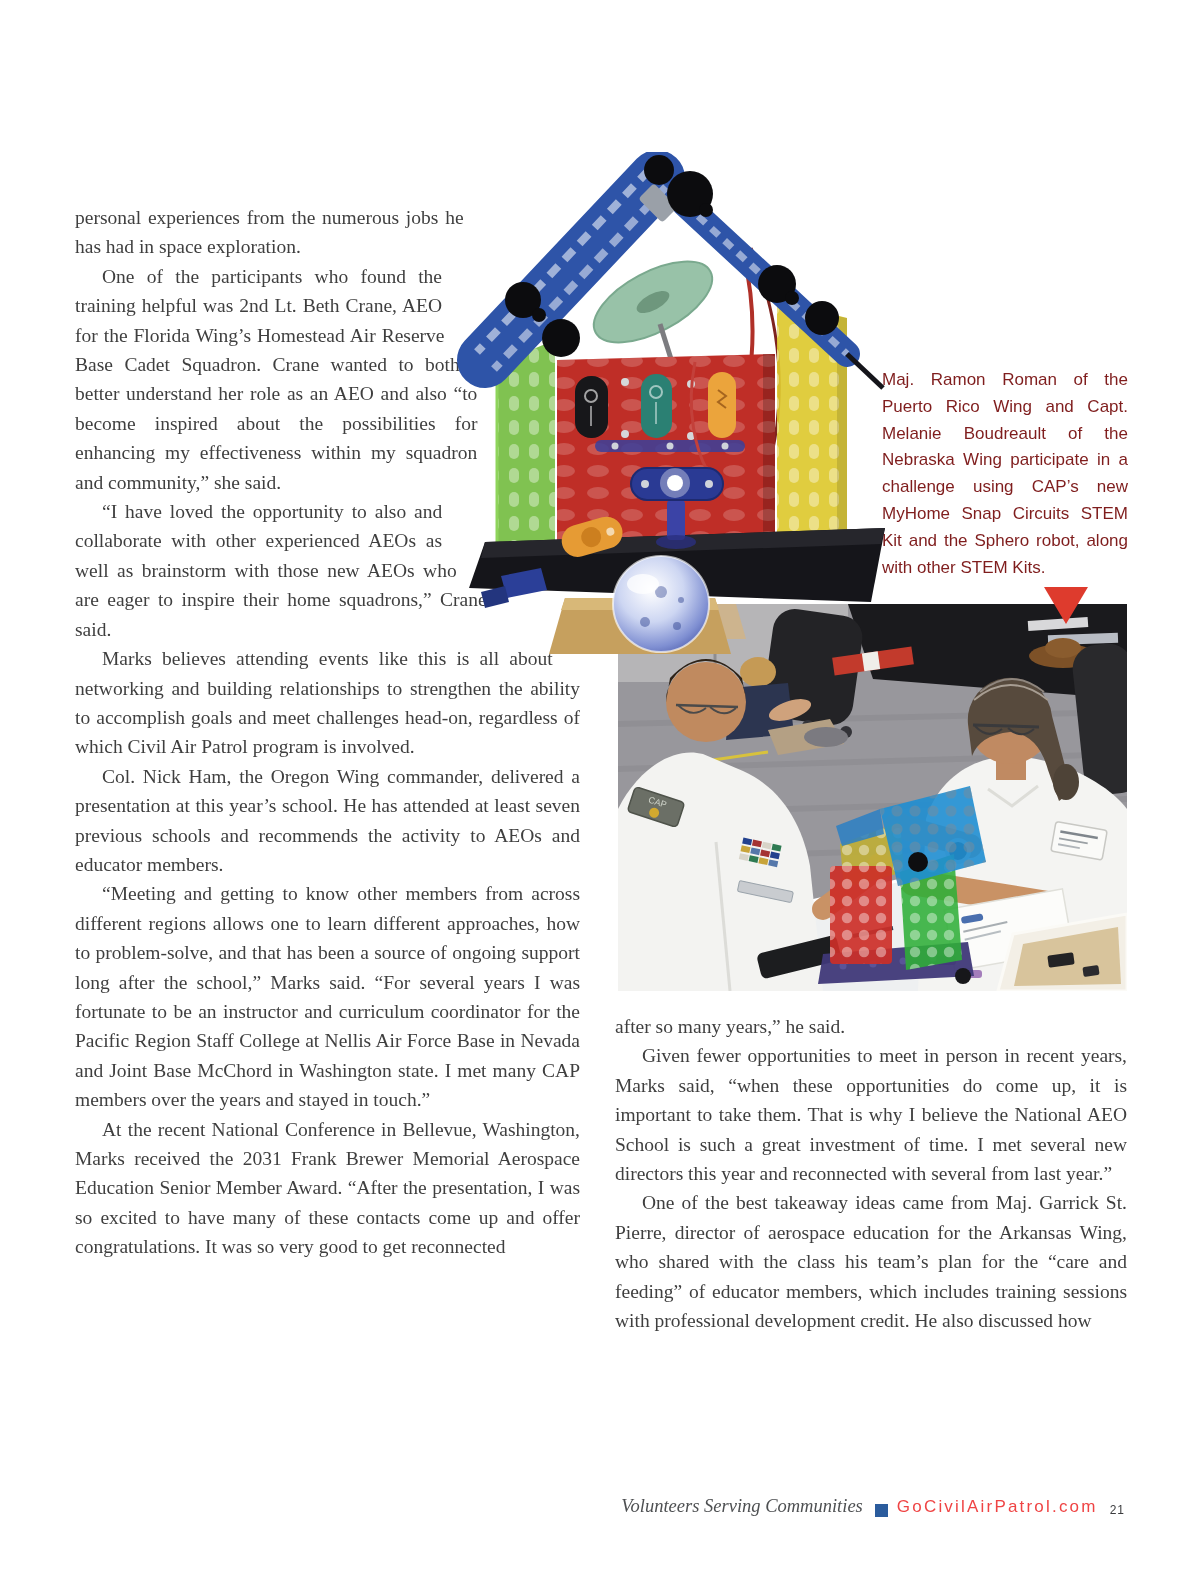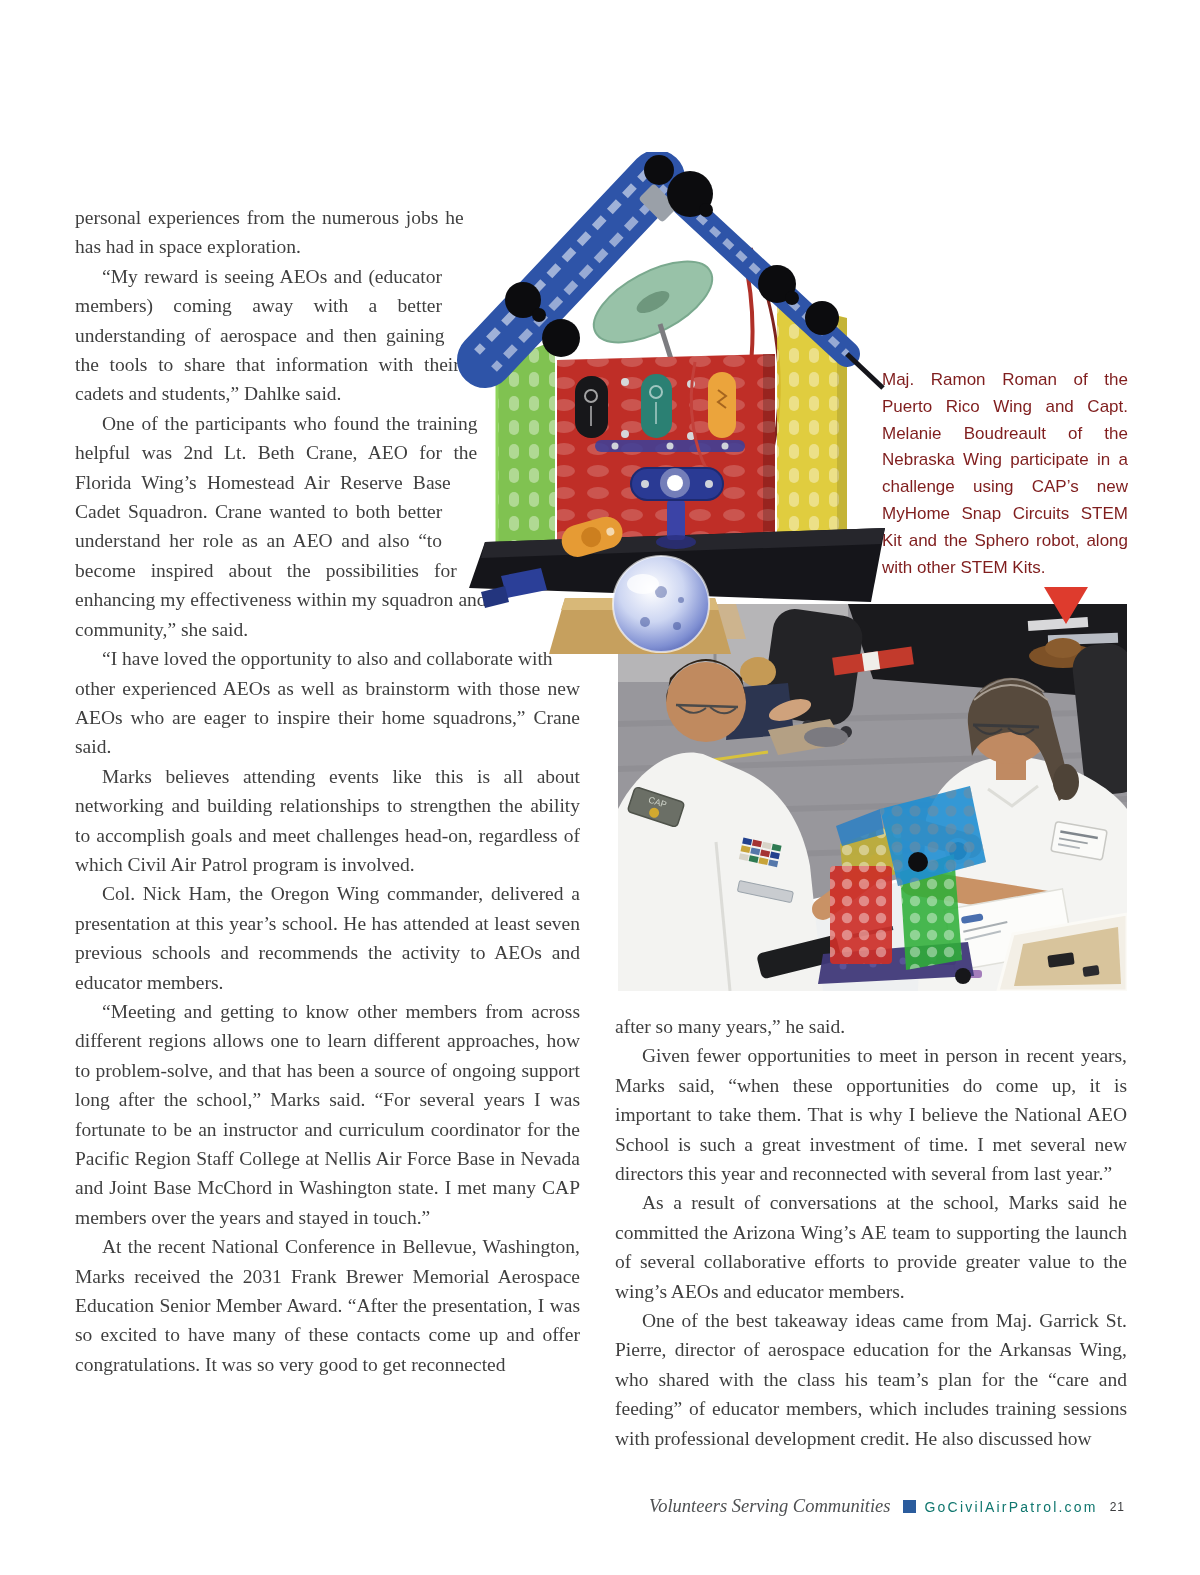--- a/index.html
+++ b/index.html
@@ -31,57 +31,55 @@
   }
   
   .marker{
     position:absolute;left:1044px;top:587px;z-index:4;
     width:0;height:0;border-left:22px solid transparent;border-right:22px solid transparent;
     border-top:37px solid #de3b2d;
   }
   
   .footer{
     position:absolute;right:75px;top:1496px;z-index:2;
-    display:flex;align-items:center;white-space:nowrap;
+    display:flex;align-items:flex-end;white-space:nowrap;
   }
   .footer .tagline{
     font-family:"Liberation Serif", serif;font-style:italic;
     font-size:18.5px;color:#4e5052;
   }
   .footer .sq{width:13px;height:13px;background:#2b5c9d;margin:0 9px 0 12px;}
   .footer .site{
-    font-family:"Liberation Sans", sans-serif;font-size:14px;
-    letter-spacing:2.2px;color:#0f766e;
+    font-family:"Liberation Sans", sans-serif;font-size:17px;
+    letter-spacing:2.2px;color:#ef4444;
   }
   .footer .pagenum{
     font-family:"Liberation Sans", sans-serif;font-size:12px;
     letter-spacing:1px;color:#3b3c3e;margin-left:12px;
   }
 </style>
 </head>
 <body>
 
 <div class="page">
 
   <div class="col col-left">
     <div class="wrap-spacer"></div>
     <p>personal experiences from the numerous jobs he has had in space exploration.</p>
-    <p class="indent">“My reward is seeing AEOs and (educator members) coming away with a better understanding of aerospace and then gaining the tools to share that information with their cadets and students,” Dahlke said.</p>
     <p class="indent">One of the participants who found the training helpful was 2nd Lt. Beth Crane, AEO for the Florida Wing’s Homestead Air Reserve Base Cadet Squadron. Crane wanted to both better understand her role as an AEO and also “to become inspired about the possibilities for enhancing my effectiveness within my squadron and community,” she said.</p>
     <p class="indent">“I have loved the opportunity to also and collaborate with other experienced AEOs as well as brainstorm with those new AEOs who are eager to inspire their home squadrons,” Crane said.</p>
     <p class="indent">Marks believes attending events like this is all about networking and building relationships to strengthen the ability to accomplish goals and meet challenges head-on, regardless of which Civil Air Patrol program is involved.</p>
     <p class="indent">Col. Nick Ham, the Oregon Wing commander, delivered a presentation at this year’s school. He has attended at least seven previous schools and recommends the activity to AEOs and educator members.</p>
     <p class="indent">“Meeting and getting to know other members from across different regions allows one to learn different approaches, how to problem-solve, and that has been a source of ongoing support long after the school,” Marks said. “For several years I was fortunate to be an instructor and curriculum coordinator for the Pacific Region Staff College at Nellis Air Force Base in Nevada and Joint Base McChord in Washington state. I met many CAP members over the years and stayed in touch.”</p>
     <p class="indent">At the recent National Conference in Bellevue, Washington, Marks received the 2031 Frank Brewer Memorial Aerospace Education Senior Member Award. “After the presentation, I was so excited to have many of these contacts come up and offer congratulations. It was so very good to get reconnected</p>
   </div>
 
   <div class="col col-right">
     <p>after so many years,” he said.</p>
     <p class="indent">Given fewer opportunities to meet in person in recent years, Marks said, “when these opportunities do come up, it is important to take them. That is why I believe the National AEO School is such a great investment of time. I met several new directors this year and reconnected with several from last year.”</p>
-    <p class="indent">As a result of conversations at the school, Marks said he committed the Arizona Wing’s AE team to supporting the launch of several collaborative efforts to provide greater value to the wing’s AEOs and educator members.</p>
     <p class="indent">One of the best takeaway ideas came from Maj. Garrick St. Pierre, director of aerospace education for the Arkansas Wing, who shared with the class his team’s plan for the “care and feeding” of educator members, which includes training sessions with professional development credit. He also discussed how</p>
   </div>
 
   <div class="caption">Maj. Ramon Roman of the Puerto Rico Wing and Capt. Melanie Boudreault of the Nebraska Wing participate in a challenge using CAP’s new MyHome Snap Circuits STEM Kit and the Sphero robot, along with other STEM Kits.</div>
 
   <div class="marker"></div>
 
   <div class="house-img">
     <svg viewBox="0 0 445 520" xmlns="http://www.w3.org/2000/svg">
       <defs>

